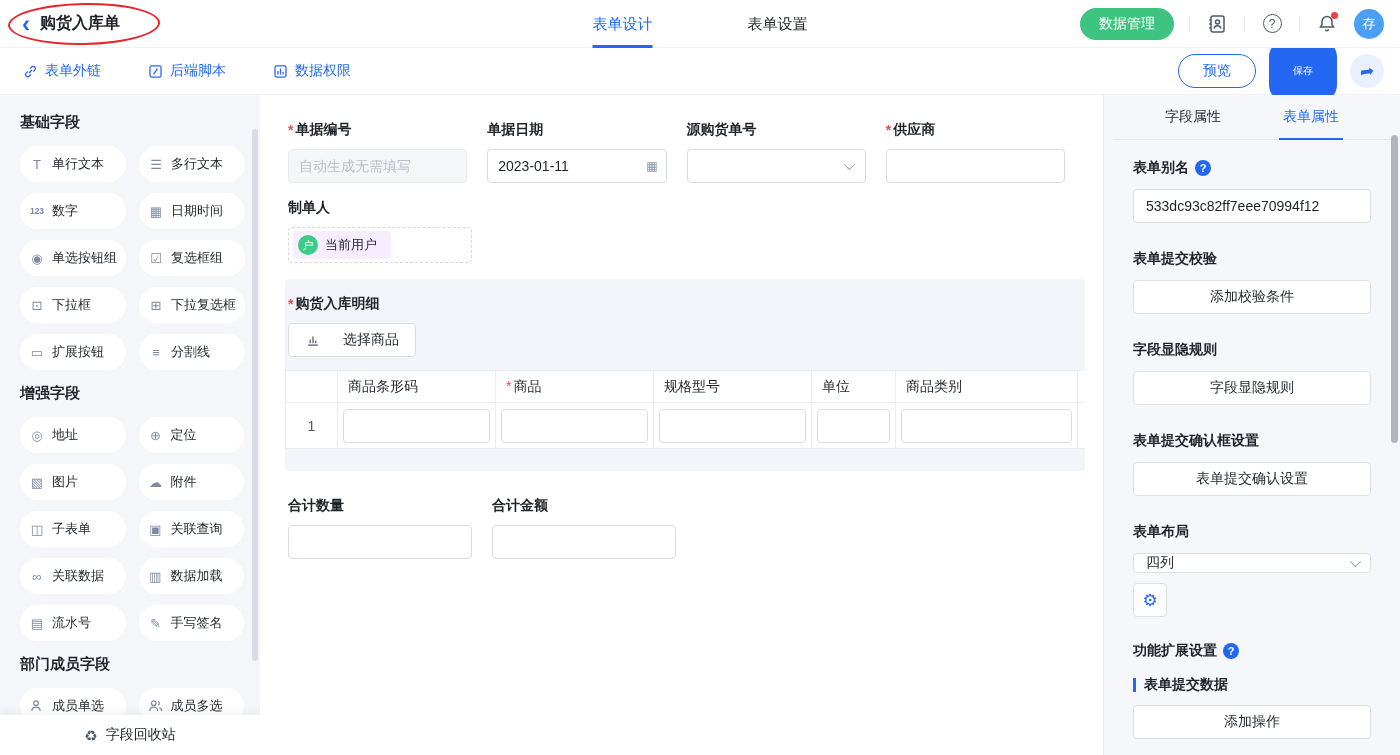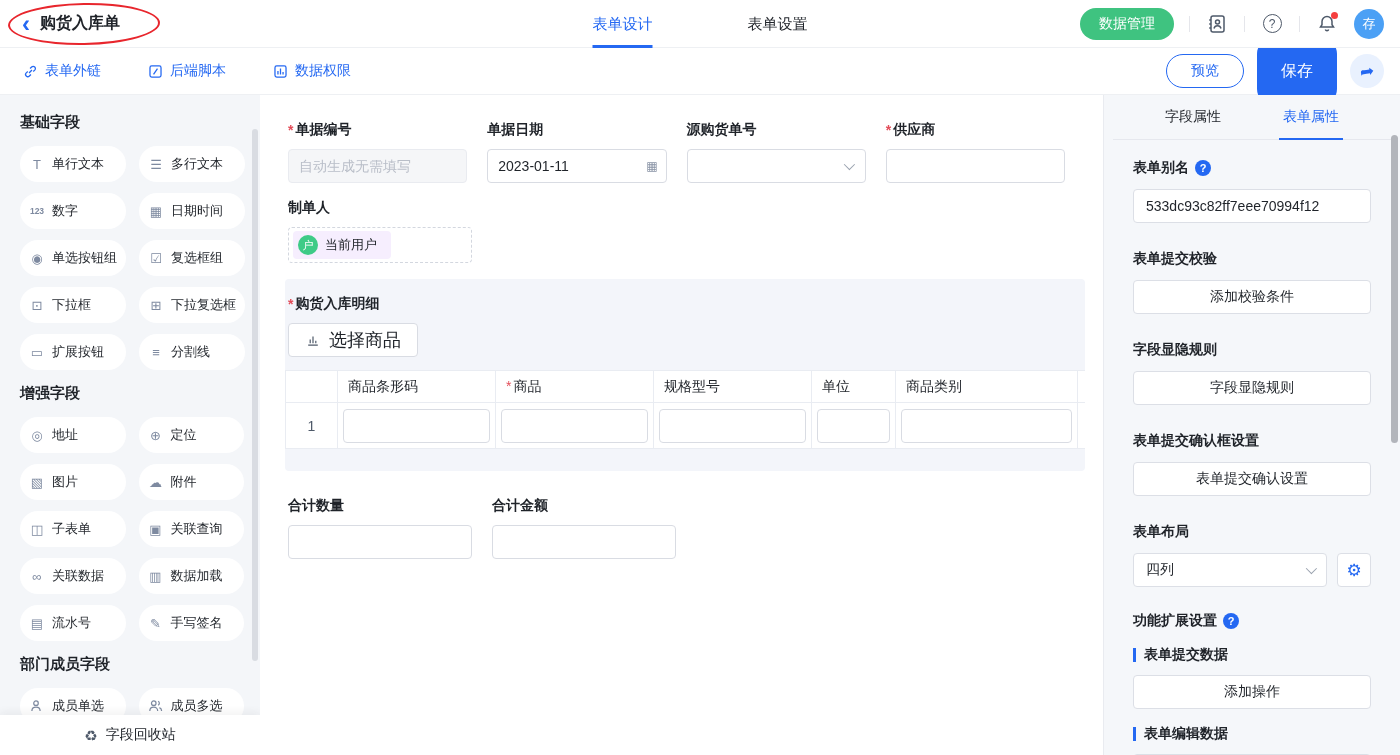--- a/index.html
+++ b/index.html
@@ -35,21 +35,21 @@
     font-size:13px; display:flex; align-items:center; justify-content:center; cursor:pointer; }
   
   .toolbar { height:47px; background:#fff; border-bottom:1px solid #eef0f3;
     display:flex; align-items:center; justify-content:space-between; padding:0 16px 0 22px; }
   .tool-links { display:flex; gap:46px; }
   .tool-link { color:#2468f2; font-size:14px; display:flex; align-items:center; gap:6px; cursor:pointer; }
   .tool-actions { display:flex; align-items:center; gap:13px; }
   .btn-outline { border:1px solid #2468f2; color:#2468f2; background:#fff; border-radius:17px;
     padding:7px 24px; font-size:14px; cursor:pointer; font-family:Liberation Sans, sans-serif; }
   .btn-primary { background:#2468f2; color:#fff; border:none; border-radius:17px;
-    padding:24px 24px; font-size:16px; cursor:pointer; font-family:inherit; }
+    padding:24px 24px; font-size:10px; cursor:pointer; font-family:inherit; }
   .btn-share { width:34px; height:34px; border-radius:50%; background:#e9f1fe; color:#2468f2;
     border:none; font-size:17px; display:flex; align-items:center; justify-content:center; cursor:pointer; }
   
   .main { display:flex; height:660px; }
   
   .sidebar { width:260px; background:#f4f6f9; padding:18px 16px 0 20px;
     position:relative; overflow:hidden; flex-shrink:0; }
   .side-title { font-size:15px; font-weight:bold; margin:14px 0 14px; }
   .side-title.first { margin-top:0; }
   .pill-grid { display:grid; grid-template-columns:1fr 1fr; gap:11px 13px; }
@@ -85,21 +85,21 @@
     display:flex; align-items:center; padding:0 4px; }
   .user-tag { background:#f6eefe; border-radius:4px; height:28px; display:flex; align-items:center;
     gap:7px; padding:0 14px 0 5px; font-size:13px; }
   .user-avatar { width:20px; height:20px; border-radius:50%; background:#3ecb87; color:#fff;
     font-size:11px; display:flex; align-items:center; justify-content:center; }
   
   .detail { background:#f3f5fa; border-radius:4px; padding:16px 0 22px 0; margin:16px 0 26px -3px;
     width:800px; overflow:hidden; }
   .detail-label { padding-left:3px; margin-bottom:10px; }
   .btn-select { margin:0 0 13px 3px; background:#fff; border:1px solid #d9dce3; border-radius:4px;
-    height:34px; padding:0 16px; display:inline-flex; align-items:center; gap:8px; font-size:18px;
+    height:34px; padding:0 16px; display:inline-flex; align-items:center; gap:22px; font-size:14px;
     color:#1f2329; cursor:pointer; font-family:inherit; }
   .dtable { border-collapse:collapse; table-layout:fixed; width:852px; background:#fff; }
   .dtable th, .dtable td { border:1px solid #e9ecf2; font-weight:normal; text-align:left;
     font-size:14px; color:#1f2329; }
   .dtable th { height:32px; padding:0 10px; background:#fff; }
   .dtable td { height:46px; padding:5px; }
   .dtable .idx { text-align:center; color:#4e5969; }
   .cell-input { width:100%; height:34px; border:1px solid #d9dce3; border-radius:4px;
     background:#fff; font-family:inherit; font-size:14px; padding:0 8px; outline:none; }
   
@@ -112,21 +112,21 @@
   .panel-tab.active::after { content:""; position:absolute; left:-4px; right:-4px; bottom:-1px;
     height:2px; background:#2468f2; }
   .pgroup { margin-top:27px; }
   .plabel { font-weight:bold; font-size:14px; display:flex; align-items:center; gap:6px; margin-bottom:12px; }
   .help-badge { width:16px; height:16px; border-radius:50%; background:#2468f2; color:#fff;
     font-size:11px; display:flex; align-items:center; justify-content:center; cursor:pointer; }
   .pinput { width:100%; height:34px; border:1px solid #dcdfe6; border-radius:4px; background:#fff;
     padding:0 12px; font-size:14px; color:#1f2329; font-family:inherit; outline:none; }
   .pbtn { width:100%; height:34px; border:1px solid #dcdfe6; border-radius:4px; background:#fff;
     font-size:14px; color:#1f2329; cursor:pointer; font-family:inherit; }
-  .layout-row { display:flex; gap:10px; }
+  .layout-row { display:flex; gap:10px;flex-direction:column; }
   .pselect { flex:1; height:34px; border:1px solid #dcdfe6; border-radius:4px; background:#fff;
     display:flex; align-items:center; justify-content:space-between; padding:0 12px; cursor:pointer; }
   .gear-btn { width:34px; height:34px; border:1px solid #dcdfe6; border-radius:4px; background:#fff;
     color:#2468f2; font-size:17px; display:flex; align-items:center; justify-content:center; cursor:pointer; }
   .sub-label { display:flex; align-items:center; gap:8px; font-weight:bold; font-size:14px;
     margin:16px 0 11px; }
   .sub-label:first-of-type { margin-top:12px; }
   .sub-bar { width:3px; height:14px; background:#2468f2; }
   .panel-scroll { position:absolute; right:2px; top:40px; width:7px; height:308px;
     background:#b2b5bb; border-radius:4px; cursor:pointer; }

